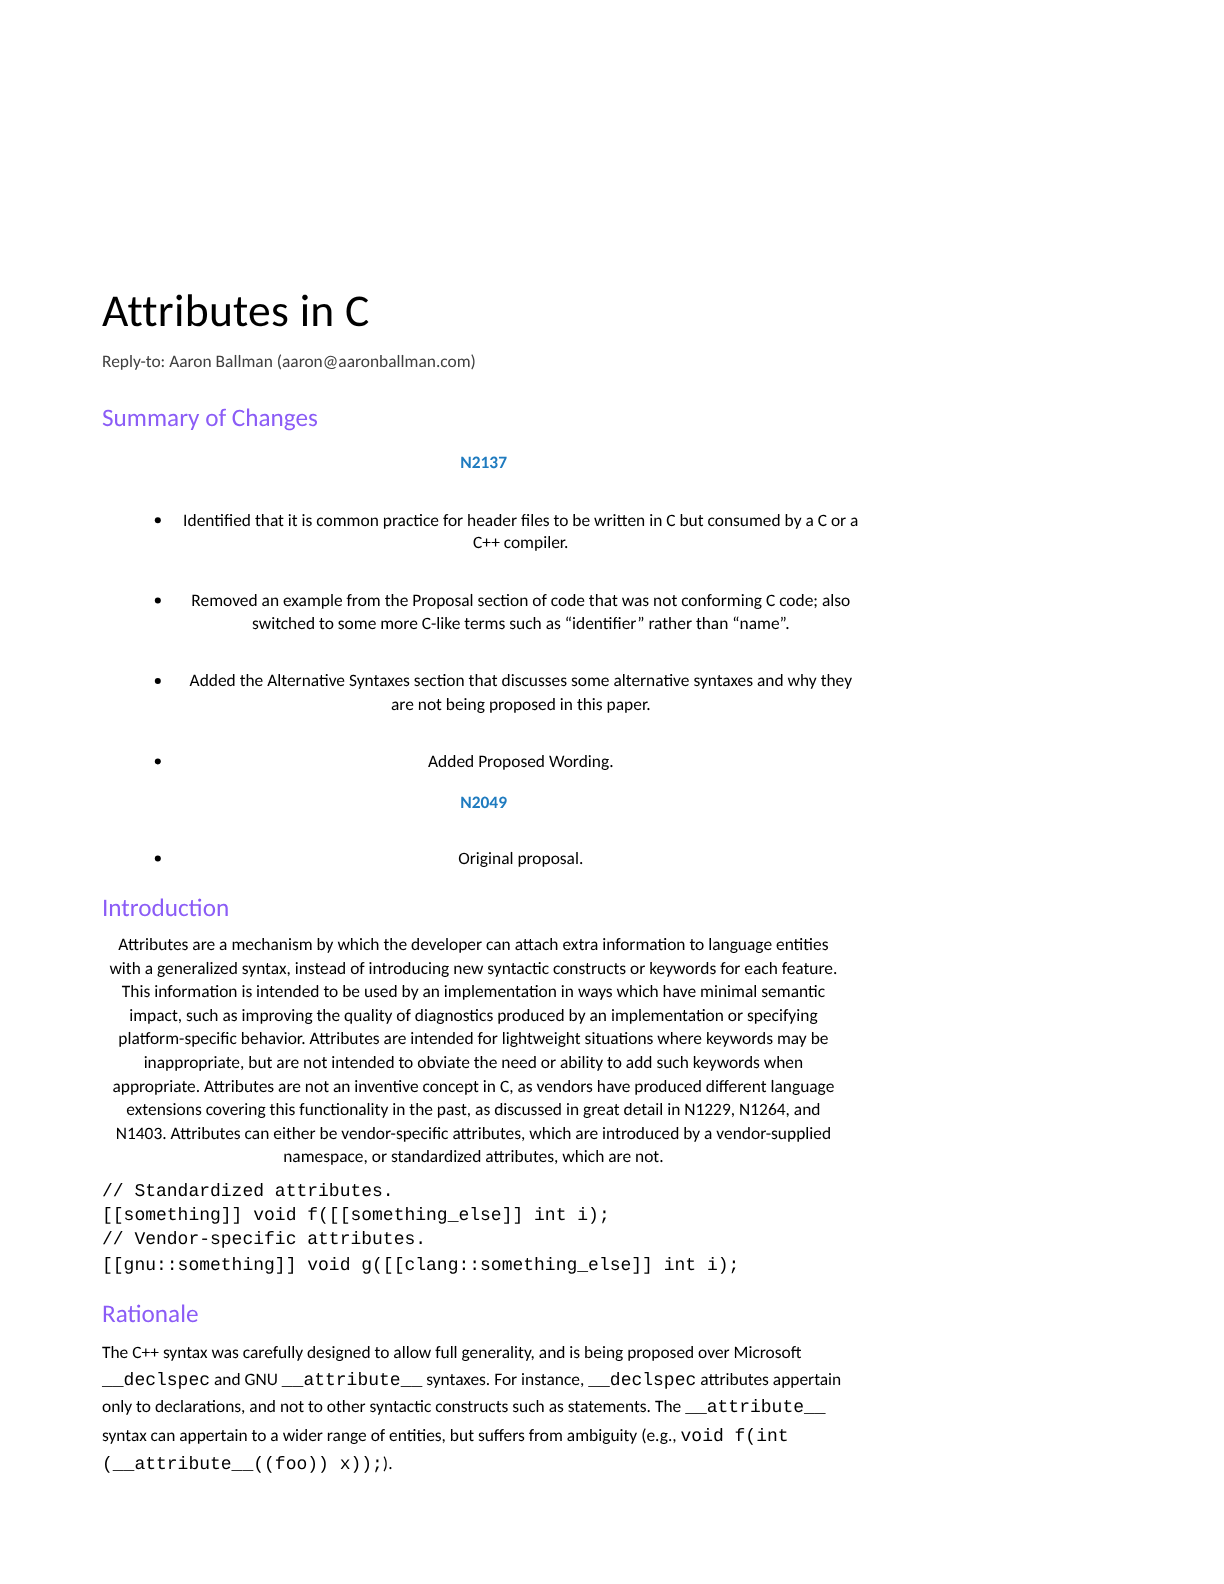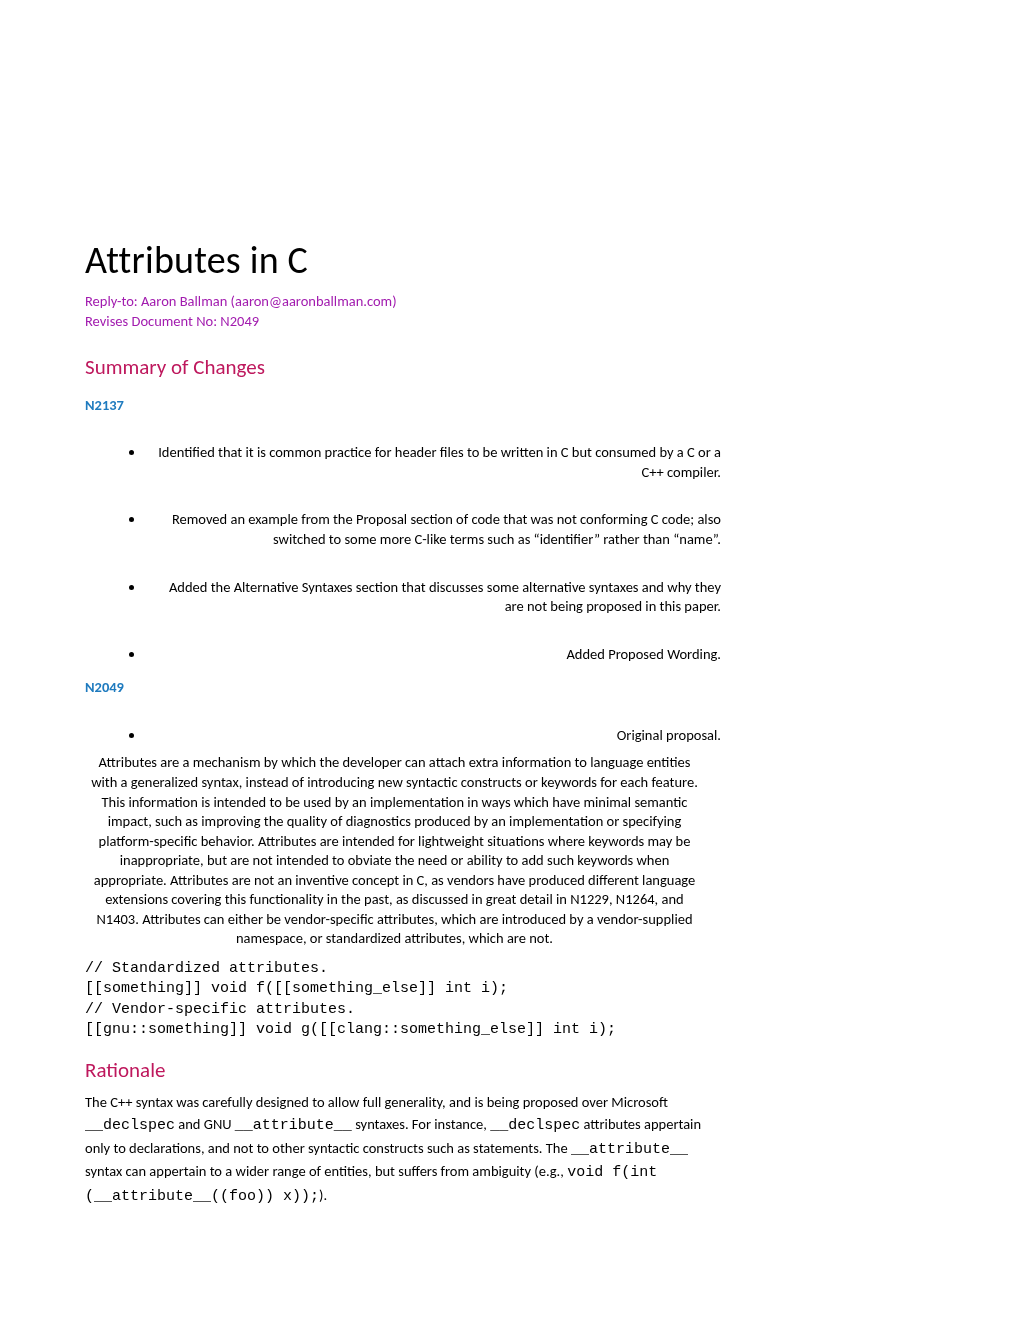--- a/index.html
+++ b/index.html
@@ -21,43 +21,44 @@
     h1 {
       font-weight: 300;
       font-size: 38px;
       margin: 0 0 6px 0;
       color: #000;
       letter-spacing: 0.2px;
     }
     .meta {
       font-size: 14.5px;
       line-height: 1.35;
-      color: #a21caf;
+      color: #404040;
       margin-bottom: 22px;
     }
     h2 {
       font-weight: 400;
       font-size: 21px;
-      color: #be185d;
+      color: #8b5cf6;
       margin: 16px 0 8px 0;
     }
     .subhead {
       font-weight: 700;
       color: #1f7bbf;
       font-size: 14.5px;
       margin: 14px 0 4px 0;
+      text-align: center;
     }
     ul {
       margin: 2px 0 8px 0;
       padding-left: 60px;
     }
     ul li {
       margin-bottom: 2px;
       padding-left: 2px;
-      text-align: right;
+      text-align: center;
       margin-top: 28px;
     }
     .body-para {
       margin: 4px 17px 10px 0;
       text-align: center;
     }
     .code-block {
       font-family: "Courier New", Courier, monospace;
       font-size: 15px;
       white-space: pre;
@@ -75,38 +76,38 @@
   </style>
 </head>
 <body>
 
 <div class="page">
 
   <h1>Attributes in C</h1>
 
   <div class="meta">
     <div>Reply-to: Aaron Ballman (aaron@aaronballman.com)</div>
-    <div>Revises Document No: N2049</div>
   </div>
 
   <h2>Summary of Changes</h2>
 
   <div class="subhead">N2137</div>
   <ul>
     <li>Identified that it is common practice for header files to be written in C but consumed by a C or a C++ compiler.</li>
     <li>Removed an example from the Proposal section of code that was not conforming C code; also switched to some more C-like terms such as “identifier” rather than “name”.</li>
     <li>Added the Alternative Syntaxes section that discusses some alternative syntaxes and why they are not being proposed in this paper.</li>
     <li>Added Proposed Wording.</li>
   </ul>
 
   <div class="subhead">N2049</div>
   <ul>
     <li>Original proposal.</li>
   </ul>
 
+  <h2>Introduction</h2>
   <div class="body-para">Attributes are a mechanism by which the developer can attach extra information to language entities with a generalized syntax, instead of introducing new syntactic constructs or keywords for each feature. This information is intended to be used by an implementation in ways which have minimal semantic impact, such as improving the quality of diagnostics produced by an implementation or specifying platform-specific behavior. Attributes are intended for lightweight situations where keywords may be inappropriate, but are not intended to obviate the need or ability to add such keywords when appropriate. Attributes are not an inventive concept in C, as vendors have produced different language extensions covering this functionality in the past, as discussed in great detail in N1229, N1264, and N1403. Attributes can either be vendor-specific attributes, which are introduced by a vendor-supplied namespace, or standardized attributes, which are not.</div>
 
   <div class="code-block">// Standardized attributes.
 [[something]] void f([[something_else]] int i);
 // Vendor-specific attributes.
 [[gnu::something]] void g([[clang::something_else]] int i);</div>
 
   <h2>Rationale</h2>
   <div class="rationale-para">
     <span>The C++ syntax was carefully designed to allow full generality, and is being proposed over Microsoft </span><span class="mono">__declspec</span><span> and GNU </span><span class="mono">__attribute__</span><span> syntaxes. For instance, </span><span class="mono">__declspec</span><span> attributes appertain only to declarations, and not to other syntactic constructs such as statements. The </span><span class="mono">__attribute__</span><span> syntax can appertain to a wider range of entities, but suffers from ambiguity (e.g., </span><span class="mono">void f(int (__attribute__((foo)) x));</span><span>).</span>

